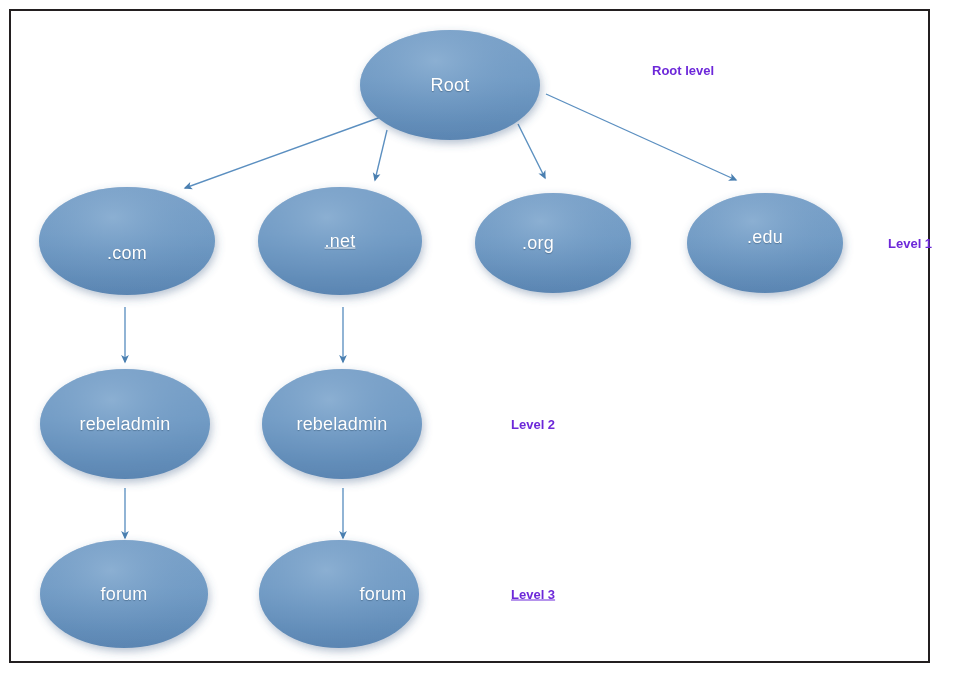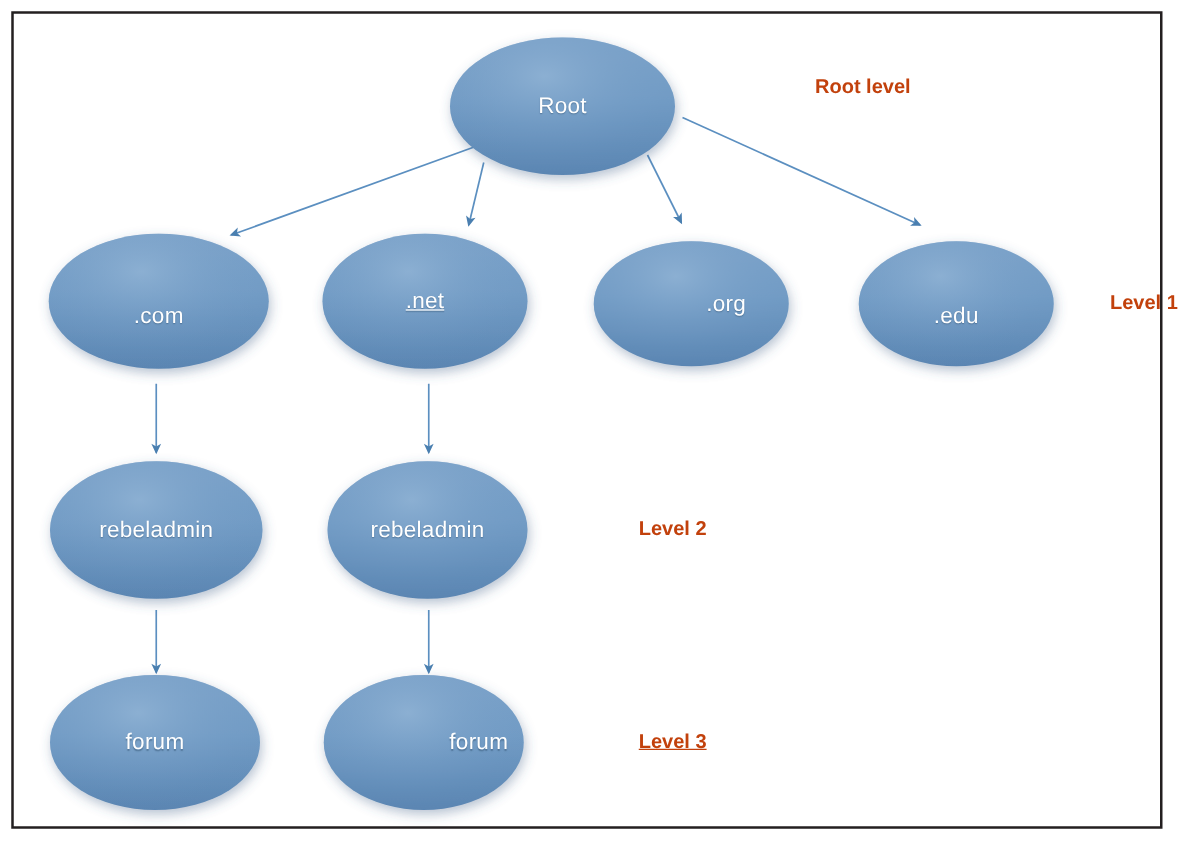--- a/index.html
+++ b/index.html
@@ -43,23 +43,23 @@
     font-weight: 400;
     letter-spacing: 0.2px;
     text-align: center;
     white-space: nowrap;
     transform: translate(-50%, -50%);
     text-shadow: 0 1px 1px rgba(40,70,100,0.45);
     pointer-events: none;
   }
   .level-label {
     position: absolute;
-    color: #c2410c;
+    color: #6d28d9;
     font-family: "Liberation Sans", sans-serif;
-    font-size: 16px;
+    font-size: 13px;
     font-weight: 700;
     white-space: nowrap;
     transform: translate(0, -50%);
   }
 </style>
 </head>
 <body>
 
 <div id="canvas">
 
@@ -132,22 +132,22 @@
           <ellipse cx="339" cy="594" rx="80" ry="54" fill="url(#nodeGrad)" filter="url(#nodeShadow)"></ellipse>
           <ellipse cx="339" cy="594" rx="80" ry="54" fill="url(#nodeHighlight)"></ellipse>
         </g>
       </g>
   </svg>
 
   <div id="node-labels-layer">
       <div class="node-label" style="left: 450px; top: 85px;">Root</div>
       <div class="node-label" style="left: 127px; top: 241px; margin-top: 12px;">.com</div>
       <div class="node-label" style="left: 340px; top: 241px; text-decoration: underline;">.net</div>
-      <div class="node-label" style="left: 581px; top: 243px; text-align: center;">.org</div>
-      <div class="node-label" style="left: 765px; top: 253px;">.edu</div>
+      <div class="node-label" style="left: 538px; top: 243px; text-align: center;">.org</div>
+      <div class="node-label" style="left: 765px; top: 237px;">.edu</div>
       <div class="node-label" style="left: 125px; top: 424px;">rebeladmin</div>
       <div class="node-label" style="left: 342px; top: 424px;">rebeladmin</div>
       <div class="node-label" style="left: 124px; top: 594px;">forum</div>
       <div class="node-label" style="left: 339px; top: 594px; margin-left: 44px;">forum</div>
     </div>
   <div id="level-labels-layer">
       <div class="level-label" style="left: 652px; top: 70px;">Root level</div>
       <div class="level-label" style="left: 888px; top: 243px;">Level 1</div>
       <div class="level-label" style="left: 511px; top: 424px;">Level 2</div>
       <div class="level-label" style="left: 511px; top: 594px; text-decoration: underline;">Level 3</div>

